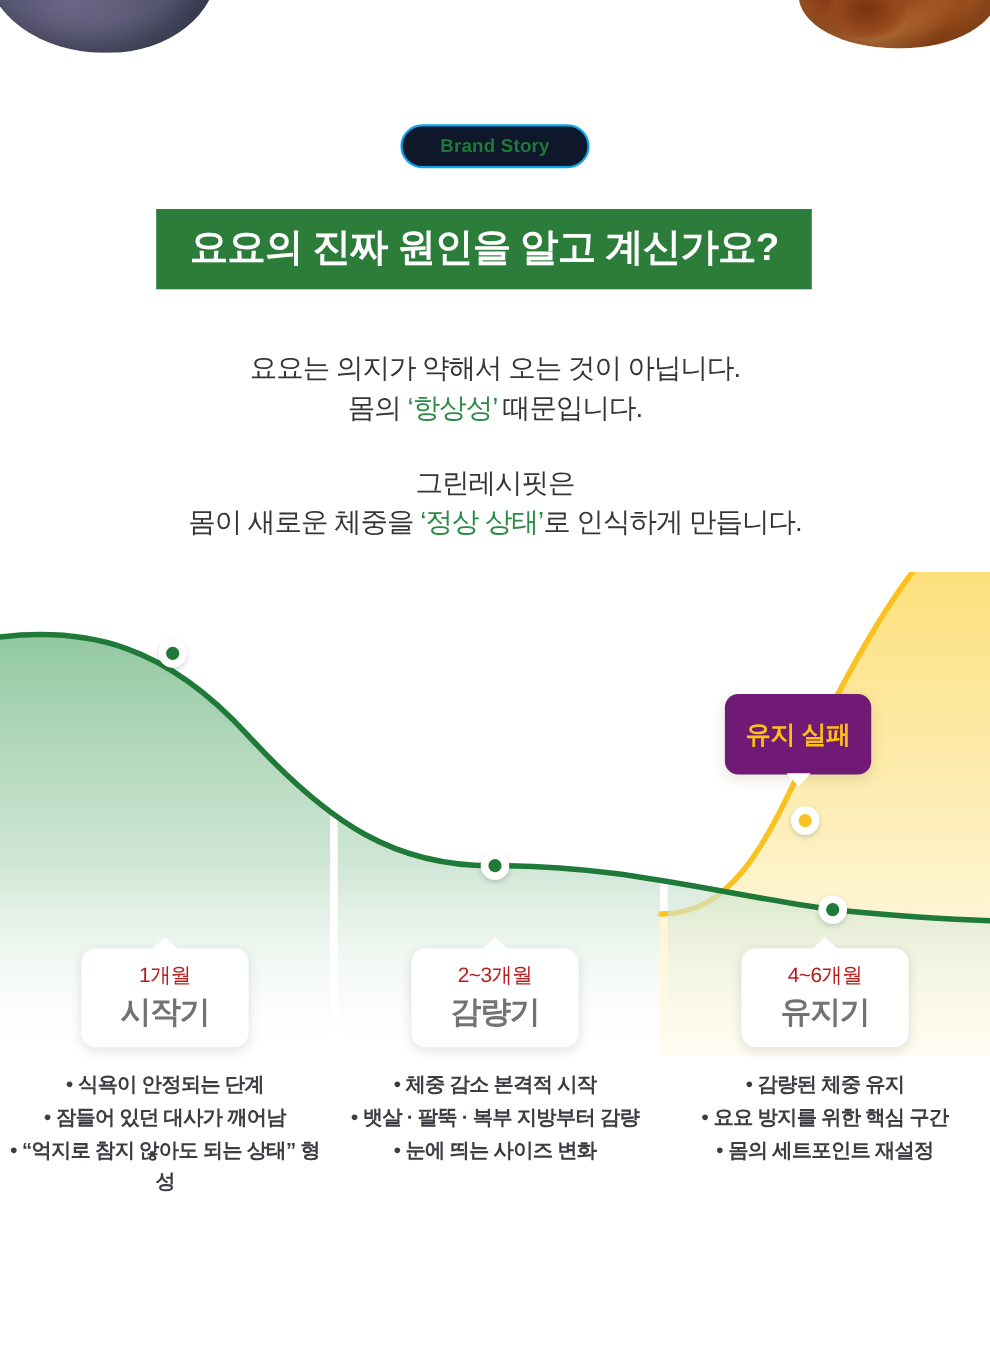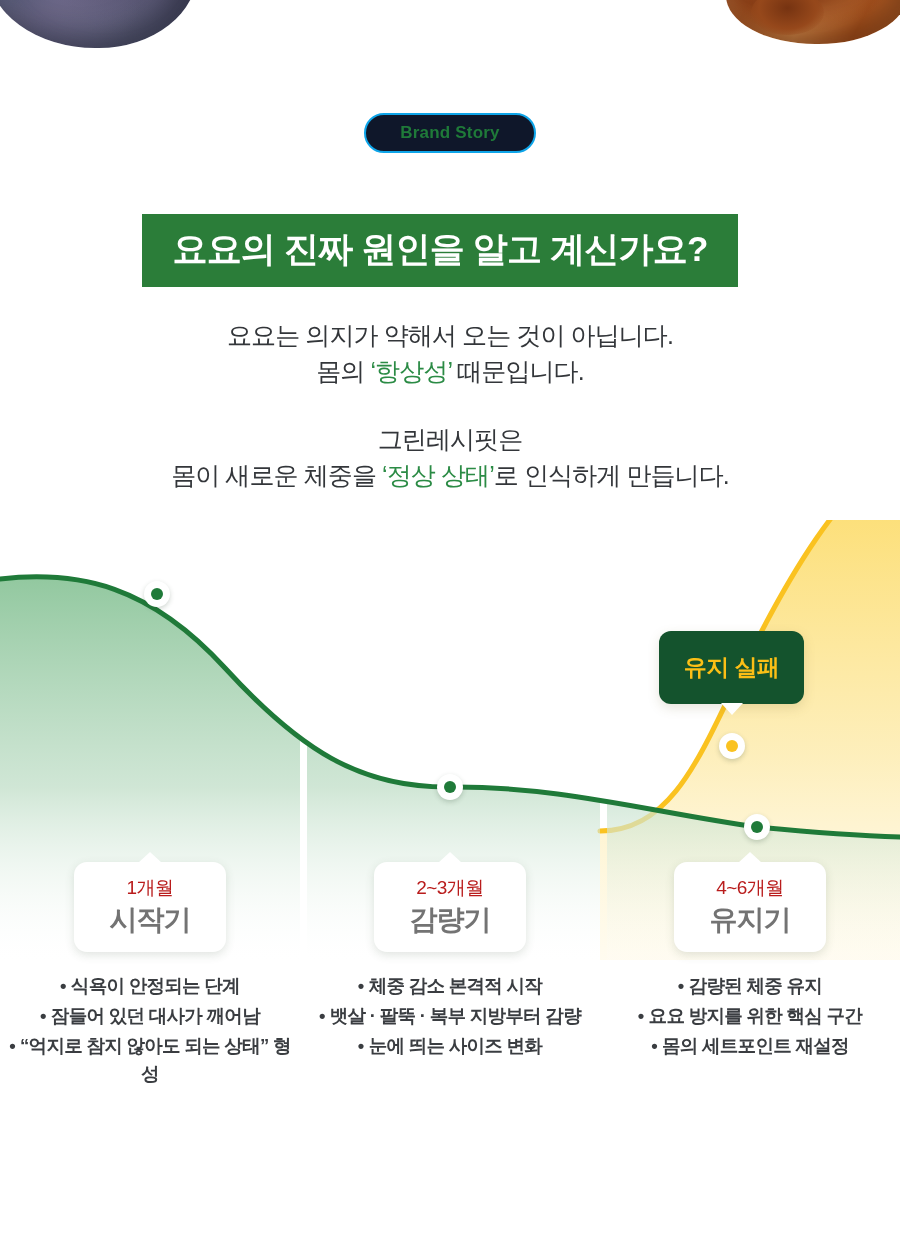--- a/index.html
+++ b/index.html
@@ -79,21 +79,21 @@
     font-size: 17px;
     font-weight: 700;
     letter-spacing: 0.2px;
     background: #0f172a;
     line-height: 1;
   }
 
   
   .headline-wrap {
     position: absolute;
-    top: 214px;
+    top: 190px;
     left: 0;
     width: 880px;
     display: flex;
     justify-content: center;
   }
   .headline {
     background: #2b7d39;
     color: #ffffff;
     font-size: 35px;
     font-weight: 800;
@@ -147,23 +147,23 @@
     border-radius: 50%;
   }
   .dot-green i { background: #1f7a39; }
   .dot-yellow i { background: #fac220; }
 
   
   .callout {
     position: absolute;
     left: 659px;
     top: 631px;
-    width: 145px;
+    width: 133px;
     height: 73px;
-    background: #14532d;
+    background: #701a75;
     border-radius: 12px;
     box-shadow: 0 4px 12px rgba(120,110,60,0.18);
     display: flex;
     align-items: center;
     justify-content: center;
     color: #fbbf16;
     font-size: 23px;
     font-weight: 800;
     letter-spacing: -0.6px;
   }

